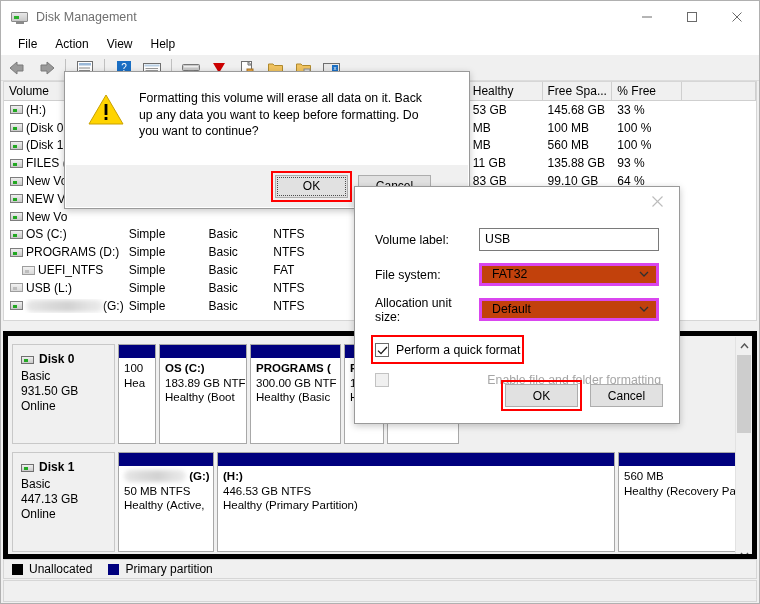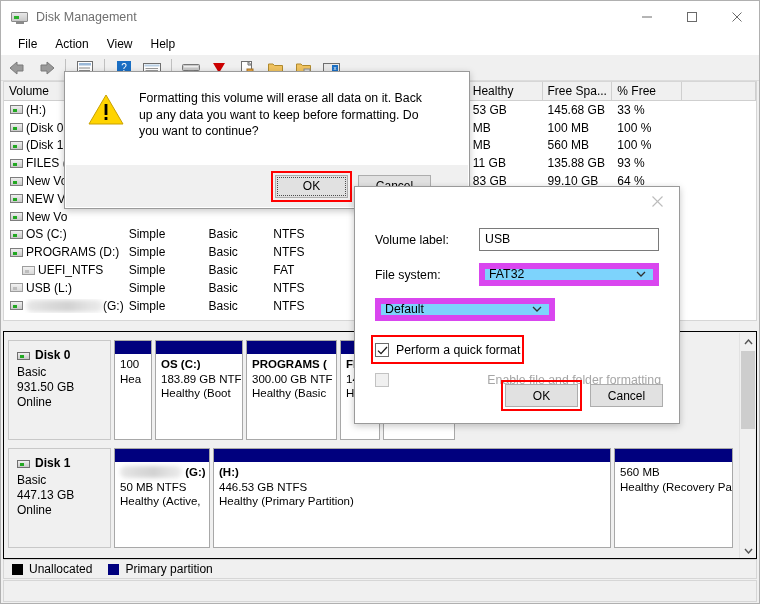--- a/index.html
+++ b/index.html
@@ -82,21 +82,21 @@
   .vol-ic.dim i { background: #bdbdbd; }
   .blurname {
     display: inline-block; height: 12px; width: 84px;
     background: linear-gradient(90deg,#e8e8e8,#dadada 30%,#d2d2d2 55%,#e2e2e2 80%,#ececec);
     filter: blur(2.2px); border-radius: 8px; vertical-align: -2px;
   }
 
   
   .gv-panel {
     position: absolute; left: 2px; top: 330px; width: 754px; height: 228px;
-    background: #f0f0f0; border: 1px solid #000000; overflow: hidden;
+    background: #f0f0f0; border: 5px solid #000000; overflow: hidden;
   }
   .disk-row { position: absolute; left: 4px; display: flex; }
   .disk-info {
     width: 103px; background: #f0f0f0; border: 1px solid #c8c8c8;
     padding: 7px 0 0 8px; font-size: 12px; line-height: 15px; color: #000;
   }
   .disk-info .dh { font-weight: bold; display: flex; align-items: center; gap: 5px; margin-bottom: 2px; }
   .disk-ic {
     width: 13px; height: 8px; position: relative;
     background: linear-gradient(#efefef,#c9c9c9); border: 1px solid #6f6f6f;
@@ -169,22 +169,22 @@
   
   #dlg-format { left: 353px; top: 185px; width: 326px; height: 238px; }
   #dlg-format .body { padding: 12px 18px 0 20px; }
   .frow { display: flex; align-items: center; height: 23px; margin-bottom: 12px; }
   .frow .lb { width: 104px; font-size: 12.3px; color: #000; }
   .ftext {
     width: 180px; height: 23px; background: #fff; border: 1px solid #7a7a7a;
     font-size: 12.3px; padding-left: 5px; line-height: 21px; color: #000;
   }
   .fsel {
-    width: 180px; height: 23px; background: #7dd3fc; border: 6px solid #d946ef;
-    font-size: 12.3px; padding-left: 4px; line-height: 21px; color: #000;
+    width: 180px; height: 23px; background: #c2410c; border: 3px solid #d946ef;
+    font-size: 12.3px; padding-left: 10px; line-height: 21px; color: #000;
     display: flex; align-items: center; position: relative;
   }
   .fsel .chev { position: absolute; right: 7px; color: #303030; font-size: 9px; }
   .cbrow { display: flex; align-items: center; gap: 7px; margin-top: 4px; margin-bottom: 3px; justify-content: space-between; }
   .cbox {
     width: 14px; height: 14px; background: #fff; border: 1px solid #6a6a6a;
     display: flex; align-items: center; justify-content: center; font-size: 11px; color: #000;
   }
   .cbox.disabled { background: #f0f0f0; border-color: #c2c2c2; }
   .cblabel { font-size: 12.3px; color: #000; }
@@ -669,20 +669,21 @@
           <div class="ftext">USB</div>
         </div><div class="frow">
           <div class="lb">File system:</div>
           <div class="fsel">
             <span>FAT32</span>
             <span class="chev"><svg width="10" height="6" viewBox="0 0 10 6">
                 <path d="M1 1 L5 5 L9 1" fill="none" stroke="#303030" stroke-width="1.3"></path>
               </svg></span>
           </div>
         </div><div class="frow">
+          <div class="lb">Allocation unit size:</div>
           <div class="fsel">
             <span>Default</span>
             <span class="chev"><svg width="10" height="6" viewBox="0 0 10 6">
                 <path d="M1 1 L5 5 L9 1" fill="none" stroke="#303030" stroke-width="1.3"></path>
               </svg></span>
           </div>
         </div><div class="hl" style="display: inline-block; margin-top: 6px; margin-bottom: 9px;"><div class="cbrow">
             <div class="cbox">
               <svg width="11" height="9" viewBox="0 0 11 9">
                 <path d="M1 4.6 L4 7.6 L10 1" fill="none" stroke="#1a1a1a" stroke-width="1.3"></path>

